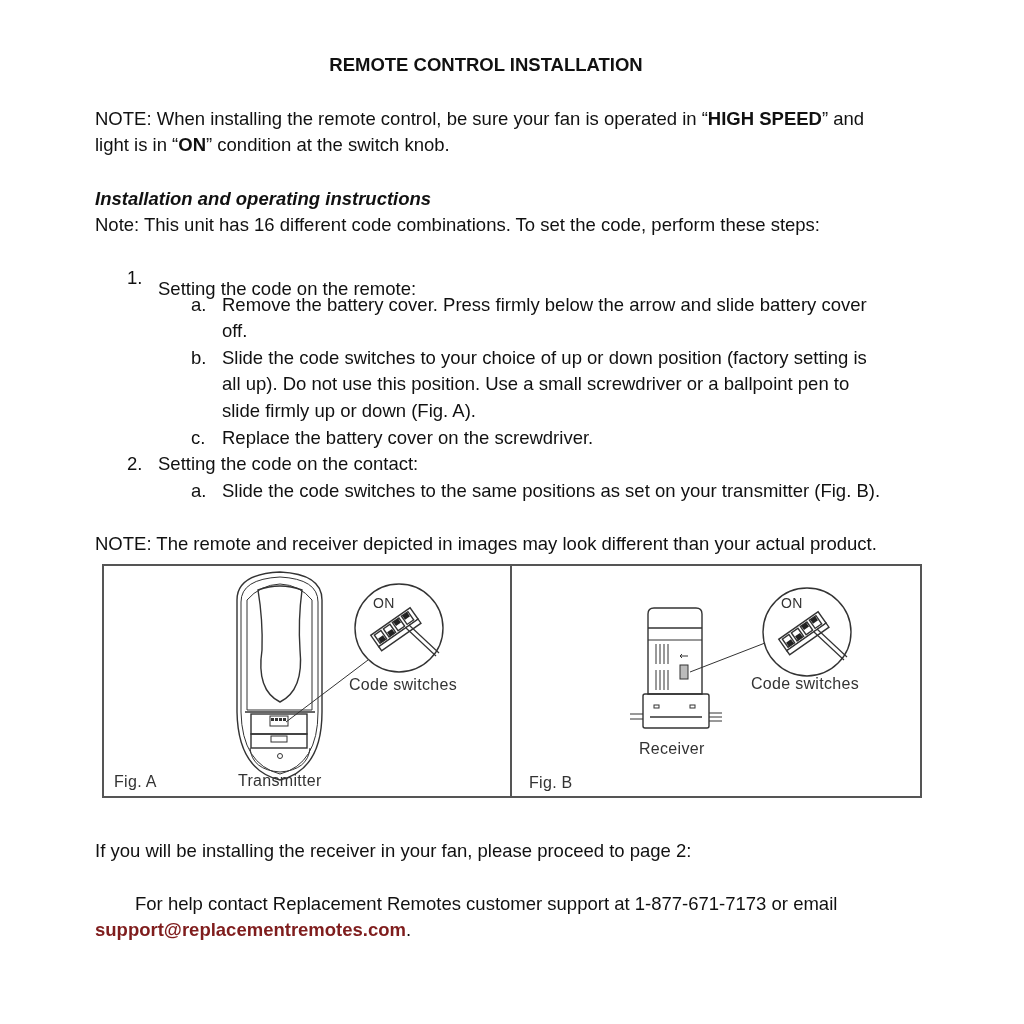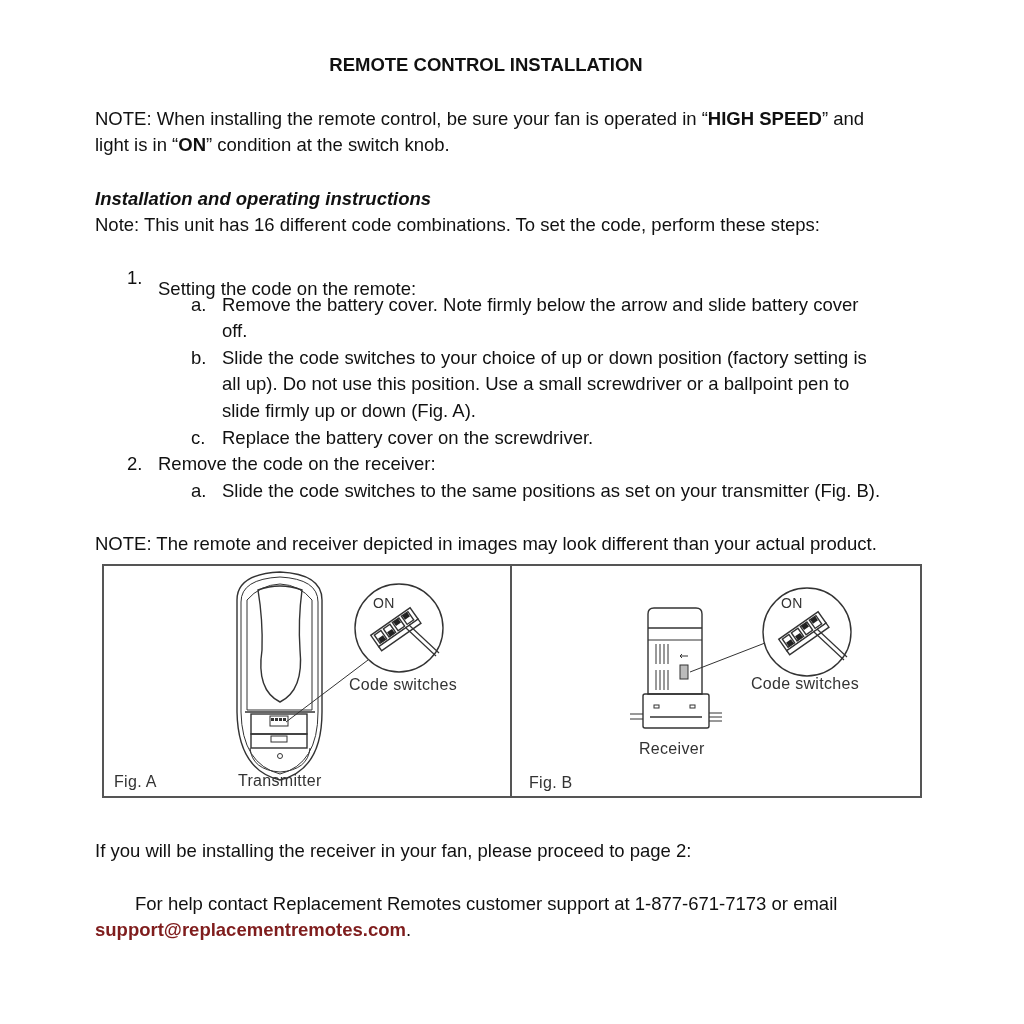--- a/index.html
+++ b/index.html
@@ -23,33 +23,33 @@
 <div class="abs t" style="left:95px; top:106px;"><span>NOTE: When installing the remote control, be sure your fan is operated in “</span><b>HIGH SPEED</b><span>” and</span></div>
 <div class="abs t" style="left:95px; top:132px;"><span>light is in “</span><b>ON</b><span>” condition at the switch knob.</span></div>
 
 <div class="abs t ital" style="left:95px; top:186px;">Installation and operating instructions</div>
 <div class="abs t" style="left:95px; top:212px;">Note: This unit has 16 different code combinations. To set the code, perform these steps:</div>
 
 <div class="abs t" style="left:127px; top:265px;">1.</div>
 <div class="abs t" style="left:158px; top:276px;">Setting the code on the remote:</div>
 
 <div class="abs t" style="left:191px; top:292px;">a.</div>
-<div class="abs t" style="left:222px; top:292px;">Remove the battery cover. Note firmly below the arrow and slide battery cover</div>
+<div class="abs t" style="left:222px; top:292px;">Remove the battery cover. Press firmly below the arrow and slide battery cover</div>
 <div class="abs t" style="left:222px; top:318px;">off.</div>
 
 <div class="abs t" style="left:191px; top:345px;">b.</div>
 <div class="abs t" style="left:222px; top:345px;">Slide the code switches to your choice of up or down position (factory setting is</div>
 <div class="abs t" style="left:222px; top:371px;">all up). Do not use this position. Use a small screwdriver or a ballpoint pen to</div>
 <div class="abs t" style="left:222px; top:398px;">slide firmly up or down (Fig. A).</div>
 
 <div class="abs t" style="left:191px; top:425px;">c.</div>
 <div class="abs t" style="left:222px; top:425px;">Replace the battery cover on the screwdriver.</div>
 
 <div class="abs t" style="left:127px; top:451px;">2.</div>
-<div class="abs t" style="left:158px; top:451px;">Remove the code on the receiver:</div>
+<div class="abs t" style="left:158px; top:451px;">Setting the code on the contact:</div>
 
 <div class="abs t" style="left:191px; top:478px;">a.</div>
 <div class="abs t" style="left:222px; top:478px;">Slide the code switches to the same positions as set on your transmitter (Fig. B).</div>
 
 <div class="abs t" style="left:95px; top:531px;">NOTE: The remote and receiver depicted in images may look different than your actual product.</div>
 
 <div class="figbox"></div>
 <div class="figdiv"></div>
 
 <svg style="left:0; top:0;" width="1024" height="1024">

